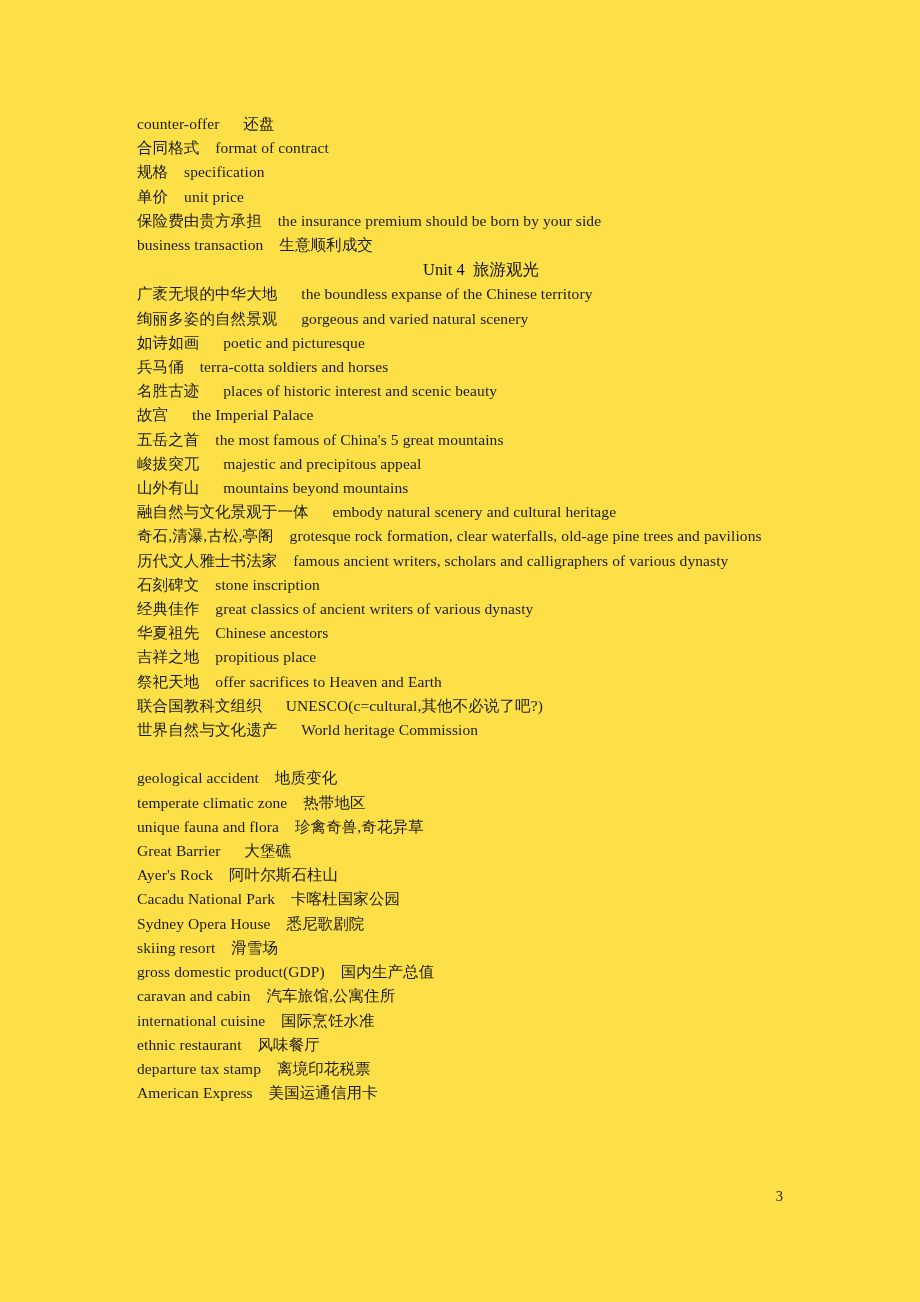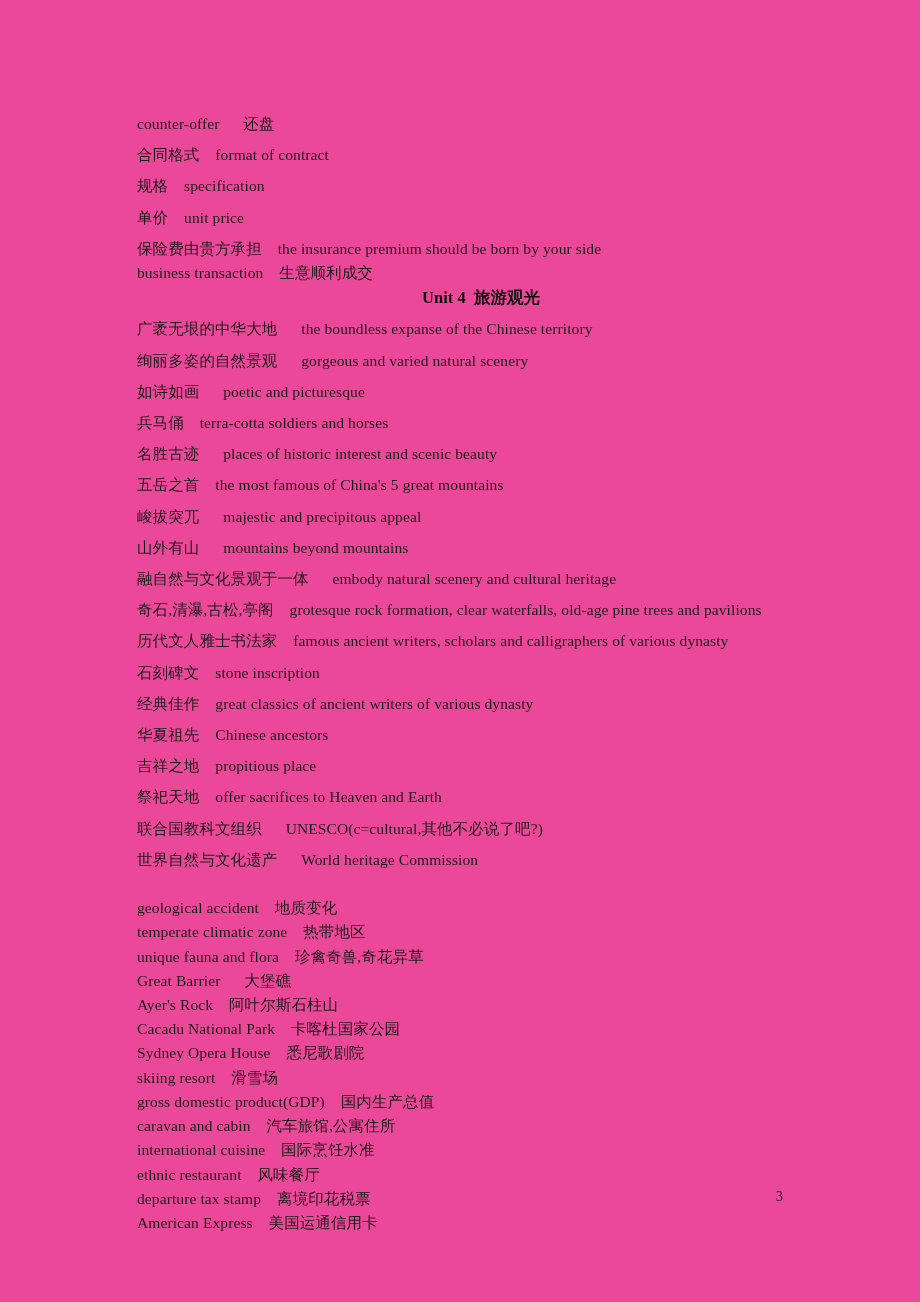--- a/index.html
+++ b/index.html
@@ -14,42 +14,41 @@
     font-family: "Liberation Serif", "DejaVu Serif", serif;
     color: #1a1a1a;
     overflow: hidden;
   }
   .page {
     position: absolute;
     left: 0;
     top: 0;
     width: 920px;
     height: 1302px;
-    background: #ec4899;
+    background: #fde047;
   }
   .content {
     position: absolute;
     left: 137px;
     top: 112px;
     width: 700px;
   }
   .line {
     font-size: 15.5px;
     line-height: 24.2px;
     white-space: pre;
     color: #1b1b1b;
     letter-spacing: 0.1px;
   }
   .line.cn-lead {
     font-size: 15.5px;
-    margin-top: 7px;
   }
   .heading {
     font-size: 16.5px;
-    font-weight: bold;
+    font-weight: normal;
     line-height: 24.2px;
     text-align: center;
     white-space: pre;
     color: #111111;
     margin-left: -12px;
     padding-top: 1px;
   }
   .spacer {
     height: 24.2px;
   }
@@ -78,20 +77,21 @@
     </div>
 
     <div class="heading">Unit 4  旅游观光</div>
 
     <div>
       <div class="line cn-lead">广袤无垠的中华大地      the boundless expanse of the Chinese territory</div>
       <div class="line cn-lead">绚丽多姿的自然景观      gorgeous and varied natural scenery</div>
       <div class="line cn-lead">如诗如画      poetic and picturesque</div>
       <div class="line cn-lead">兵马俑    terra-cotta soldiers and horses</div>
       <div class="line cn-lead">名胜古迹      places of historic interest and scenic beauty</div>
+      <div class="line cn-lead">故宫      the Imperial Palace</div>
       <div class="line cn-lead">五岳之首    the most famous of China's 5 great mountains</div>
       <div class="line cn-lead">峻拔突兀      majestic and precipitous appeal</div>
       <div class="line cn-lead">山外有山      mountains beyond mountains</div>
       <div class="line cn-lead">融自然与文化景观于一体      embody natural scenery and cultural heritage</div>
       <div class="line cn-lead">奇石,清瀑,古松,亭阁    grotesque rock formation, clear waterfalls, old-age pine trees and pavilions</div>
       <div class="line cn-lead">历代文人雅士书法家    famous ancient writers, scholars and calligraphers of various dynasty</div>
       <div class="line cn-lead">石刻碑文    stone inscription</div>
       <div class="line cn-lead">经典佳作    great classics of ancient writers of various dynasty</div>
       <div class="line cn-lead">华夏祖先    Chinese ancestors</div>
       <div class="line cn-lead">吉祥之地    propitious place</div>

